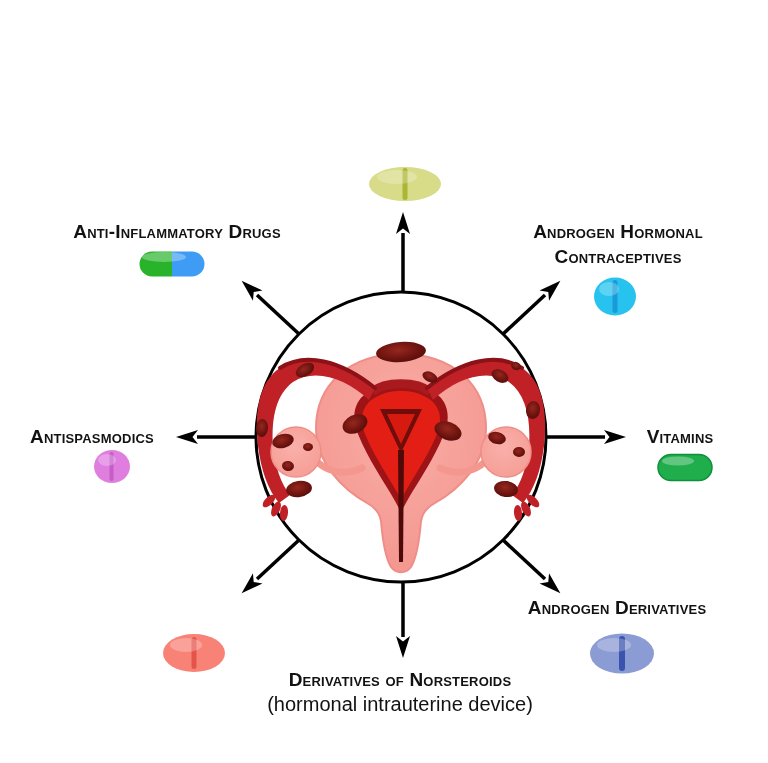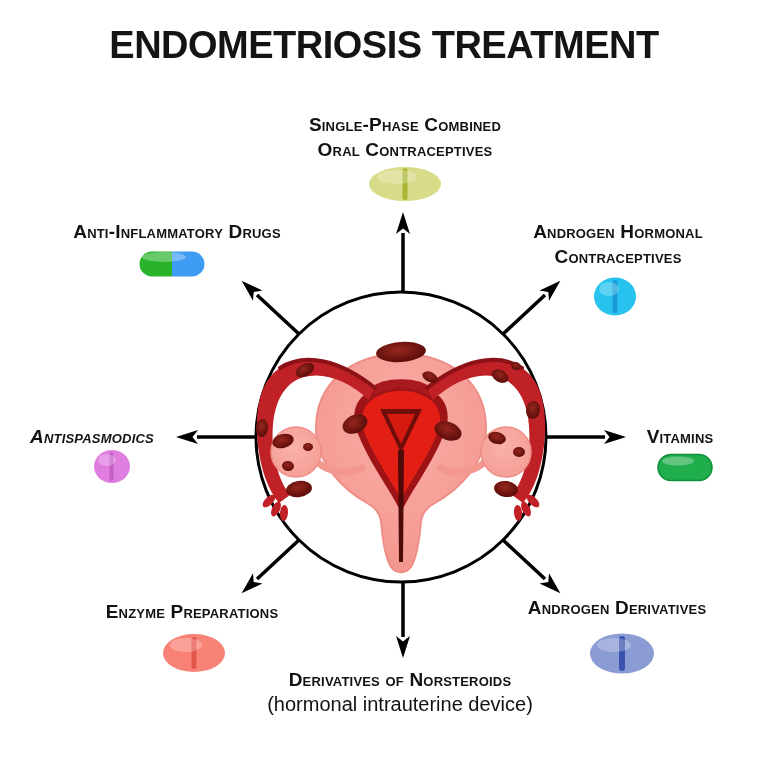--- a/index.html
+++ b/index.html
@@ -12,21 +12,21 @@
     font-size:38px;font-weight:700;letter-spacing:-0.5px;color:#141414;
     font-family:"Liberation Sans",sans-serif;
   }
   .label{
     position:absolute;font-weight:700;font-variant:small-caps;
     font-size:19px;line-height:25px;color:#121212;text-align:center;
     letter-spacing:0.2px;
   }
   .label .ln{display:block;}
   .label .sub{font-variant:normal;font-weight:400;font-size:20px;letter-spacing:0;}
-  .left-align{text-align:left;font-style:italic;}
+  .left-align{text-align:left;}
   #label-single-phase{left:250px;top:112px;width:310px;}
   #label-anti-inflammatory{left:27px;top:219px;width:300px;}
   #label-prolonged{left:468px;top:219px;width:300px;}
   #label-antispasmodics{left:30px;top:424px;width:220px;}
   #label-vitamins{left:600px;top:424px;width:160px;}
   #label-enzyme{left:42px;top:599px;width:300px;}
   #label-androgen{left:467px;top:595px;width:300px;}
   #label-norsteroids{left:240px;top:667px;width:320px;}
   .pill{position:absolute;}
   #pill-single-phase{left:367px;top:164px;}
@@ -36,21 +36,20 @@
   #pill-vitamins{left:656px;top:452px;}
   #pill-enzyme{left:161px;top:632px;}
   #pill-androgen{left:588px;top:632px;}
   #diagram{position:absolute;left:0;top:0;}
 </style>
 </head>
 <body>
 
 <div class="canvas">
 
-  <div class="title">ENDOMETRIOSIS TREATMENT</div>
 
   <svg id="diagram" width="768" height="763" viewBox="0 0 768 763">
     <defs>
       <marker id="ah" markerUnits="userSpaceOnUse" markerWidth="24" markerHeight="16" refX="2" refY="8" orient="auto">
         <path d="M1,1 L23,8 L1,15 L6.5,8 Z" fill="#000"></path>
       </marker>
       <radialGradient id="gBody" cx="0.5" cy="0.35" r="0.8">
         <stop offset="0%" stop-color="#f9ada6"></stop>
           <stop offset="100%" stop-color="#f2928b"></stop>
       </radialGradient>
@@ -134,39 +133,32 @@
         <ellipse cx="308" cy="447" rx="5" ry="4"></ellipse>
         <ellipse cx="288" cy="466" rx="6" ry="5" transform="rotate(10 288 466)"></ellipse>
         <ellipse cx="299" cy="489" rx="13" ry="8" transform="rotate(-8 299 489)"></ellipse>
         <ellipse cx="497" cy="438" rx="9" ry="6" transform="rotate(15 497 438)"></ellipse>
         <ellipse cx="519" cy="452" rx="6" ry="5"></ellipse>
         <ellipse cx="506" cy="489" rx="12" ry="8" transform="rotate(8 506 489)"></ellipse>
       </g>
     </g>
   </svg>
 
-  <div class="label" id="label-single-phase">
-    <span class="ln">Single-Phase Combined</span>
-    <span class="ln">Oral Contraceptives</span>
-  </div>
   <div class="label" id="label-anti-inflammatory">
     <span class="ln">Anti-Inflammatory Drugs</span>
   </div>
   <div class="label" id="label-prolonged">
     <span class="ln">Androgen Hormonal</span>
     <span class="ln">Contraceptives</span>
   </div>
   <div class="label left-align" id="label-antispasmodics">
     <span class="ln">Antispasmodics</span>
   </div>
   <div class="label" id="label-vitamins">
     <span class="ln">Vitamins</span>
-  </div>
-  <div class="label" id="label-enzyme">
-    <span class="ln">Enzyme Preparations</span>
   </div>
   <div class="label" id="label-androgen">
     <span class="ln">Androgen Derivatives</span>
   </div>
   <div class="label" id="label-norsteroids">
     <span class="ln">Derivatives of Norsteroids</span>
     <span class="ln sub">(hormonal intrauterine device)</span>
   </div>
 
   <svg class="pill" id="pill-single-phase" width="76" height="40">

